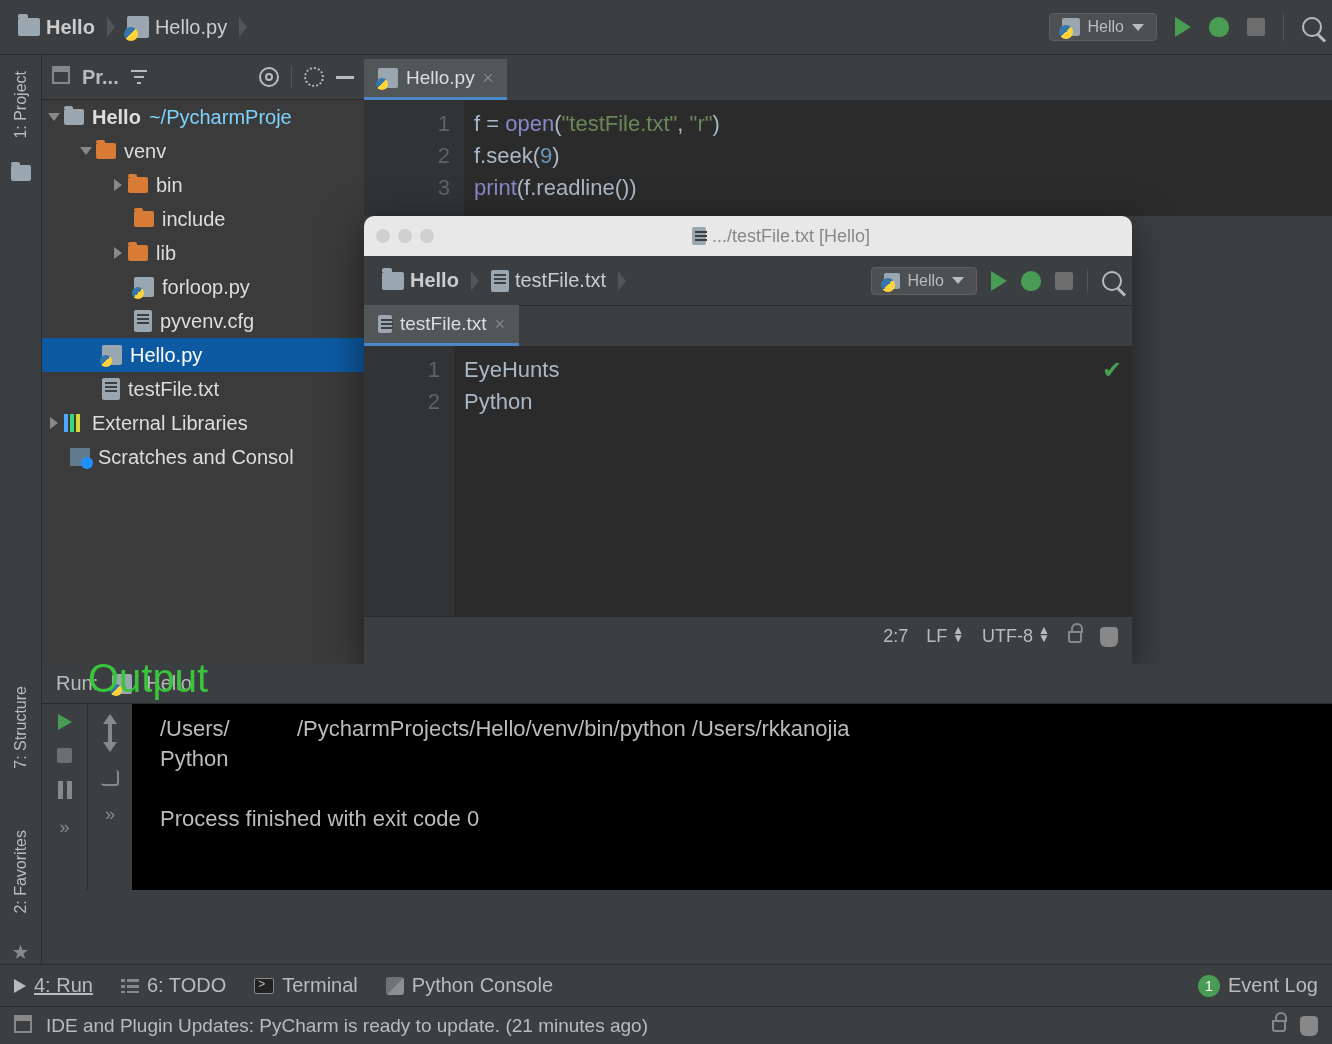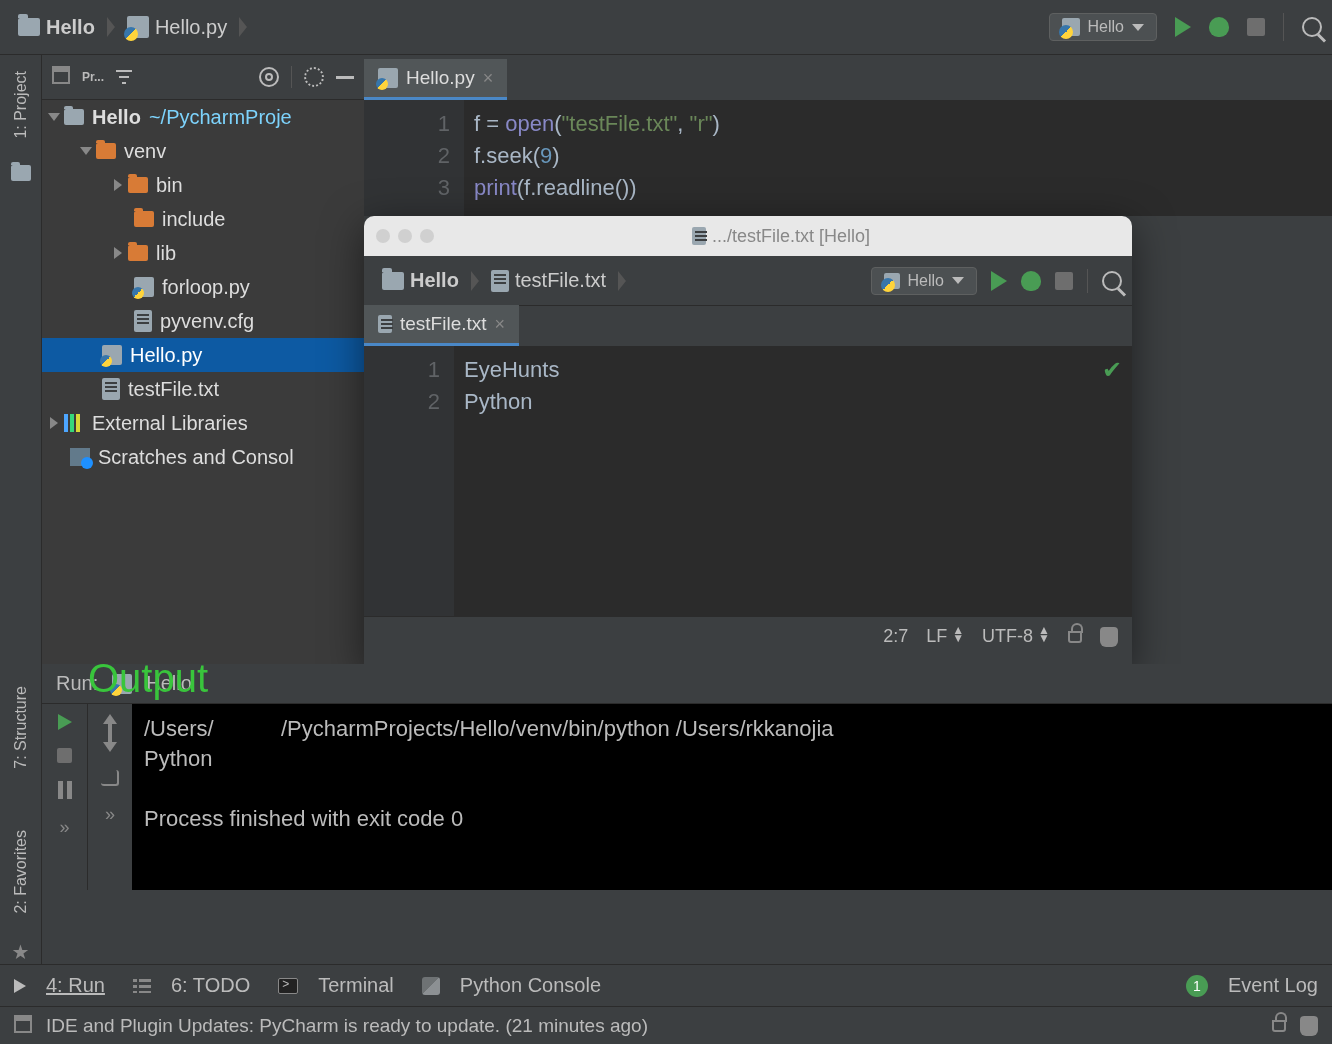--- a/index.html
+++ b/index.html
@@ -84,32 +84,32 @@
 .inspector-icon { width:18px; height:20px; background:#888; border-radius:4px 4px 6px 6px; }
 .updown { font-size: 12px; line-height: 8px; display: inline-block; }
 
 
 .run-panel { position: absolute; left: 42px; right: 0; top: 664px; height: 226px; background: #000000; }
 .run-head { height: 40px; background: #3c3f41; display: flex; align-items: center; padding: 0 14px; gap: 14px; font-size: 20px; border-bottom: 1px solid #2b2b2b; }
 .run-head-right { margin-left: auto; display: flex; gap: 16px; }
 .run-body { display: flex; height: 186px; }
 .run-tools { width: 45px; background: #3c3f41; display: flex; flex-direction: column; align-items: center; padding-top: 10px; gap: 18px; }
 .run-tools2 { width: 45px; background: #3c3f41; display: flex; flex-direction: column; align-items: center; padding-top: 10px; gap: 18px; border-left: 1px solid #2b2b2b; }
-.run-out { flex: 1; font-family: 'Menlo', monospace; font-size: 22px; padding: 10px 12px; color: #bbb; line-height: 30px; white-space: pre; }
+.run-out { flex: 1; font-family: 'Menlo', monospace; font-size: 22px; padding: 10px 28px; color: #bbb; line-height: 30px; white-space: pre; }
 .arrow-up { width:0; height:0; border-left:7px solid transparent; border-right:7px solid transparent; border-bottom:10px solid #888; position:relative; }
 .arrow-up::after { content:""; position:absolute; top:9px; left:-2px; width:4px; height:10px; background:#888; }
 .arrow-down { width:0; height:0; border-left:7px solid transparent; border-right:7px solid transparent; border-top:10px solid #888; position:relative; }
 .arrow-down::before { content:""; position:absolute; bottom:9px; left:-2px; width:4px; height:10px; background:#888; }
 .pause-icon { width:14px; height:18px; border-left:5px solid #888; border-right:5px solid #888; }
 .wrap-icon { width:18px; height:16px; border:2px solid #888; border-radius:3px; border-left:none; border-top:none; position:relative; }
 .output-overlay { position: absolute; left: 88px; top: 656px; font-size: 40px; font-weight: 500; color: #39c53c; z-index: 50; }
 
 
 .toolrow { position: absolute; left: 0; right: 0; bottom: 38px; height: 42px; background: #3c3f41; border-top: 1px solid #2b2b2b; display: flex; align-items: center; padding: 0 14px; gap: 28px; font-size: 20px; color: #bbb; }
-.toolrow-item { display: flex; align-items: center; gap: 20px; }
+.toolrow-item { display: flex; align-items: center; gap: 8px; }
 .event-badge { width: 22px; height: 22px; border-radius: 50%; background: #499c54; color: #fff; font-size: 14px; display: flex; align-items: center; justify-content: center; }
 .statusbar { position: absolute; left: 0; right: 0; bottom: 0; height: 38px; background: #3c3f41; border-top: 1px solid #2b2b2b; display: flex; align-items: center; padding: 0 14px; gap: 14px; font-size: 19px; color: #bbb; }
 .win-icon { width: 18px; height: 14px; border: 2px solid #888; position: relative; }
 .win-icon::before { content:""; position:absolute; top:-6px; left:-2px; width:18px; height:4px; background:#888; }
 .term-icon { width:20px; height:16px; background:#222; border:1px solid #888; border-radius:2px; position:relative; }
 .term-icon::after { content:">"; position:absolute; top:-2px; left:3px; color:#bbb; font-size:12px; }
 .list-icon { display:inline-block; width:18px; height:14px; background:linear-gradient(#888,#888) 0 0/4px 3px no-repeat,linear-gradient(#888,#888) 6px 0/12px 3px no-repeat,linear-gradient(#888,#888) 0 6px/4px 3px no-repeat,linear-gradient(#888,#888) 6px 6px/12px 3px no-repeat,linear-gradient(#888,#888) 0 12px/4px 3px no-repeat,linear-gradient(#888,#888) 6px 12px/12px 3px no-repeat; }
 .pylogo { width:18px; height:18px; border-radius:3px; background:linear-gradient(135deg,#6e7274 50%,#8c9093 50%); }
 </style>
 </head>
@@ -145,21 +145,21 @@
   <span class="folder-g" style="margin:0"></span>
   <div style="flex:1"></div>
   <div class="gutter-label">7: Structure</div>
   <span style="height:10px"></span>
   <div class="gutter-label">2: Favorites</div>
   <span style="color:#888;font-size:20px;margin-bottom:10px">★</span>
 </div>
 
 <div class="proj-header">
   <span class="win-icon"></span>
-  <span style="font-size:12px;font-weight:600">Pr...</span>
+  <span style="font-size:20px;font-weight:600">Pr...</span>
   <span class="filter"></span>
   <span style="flex:1"></span>
   <span class="target"></span>
   <span class="sep-v" style="height:22px"></span>
   <span class="gear"></span>
   <span class="min"></span>
 </div>
 
 <div class="proj-tree">
   <div class="tree-row" style="padding-left:8px">

